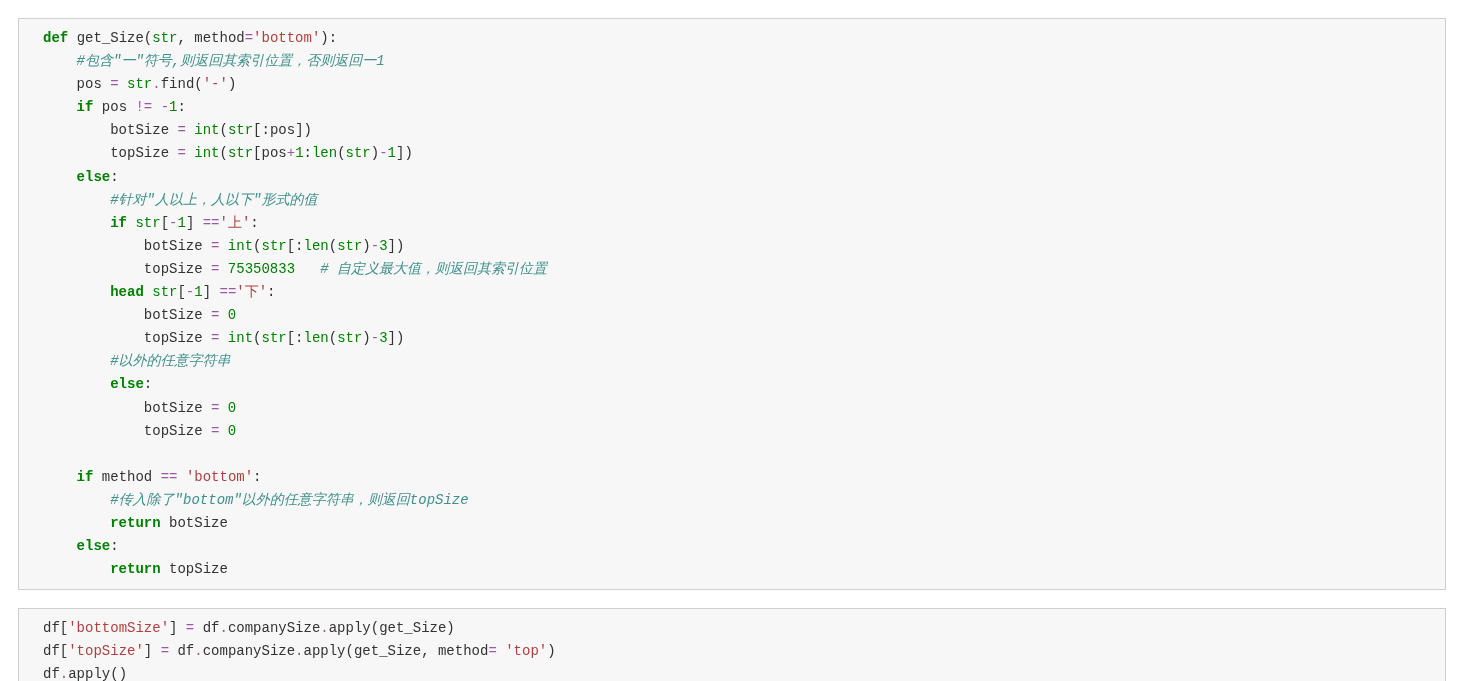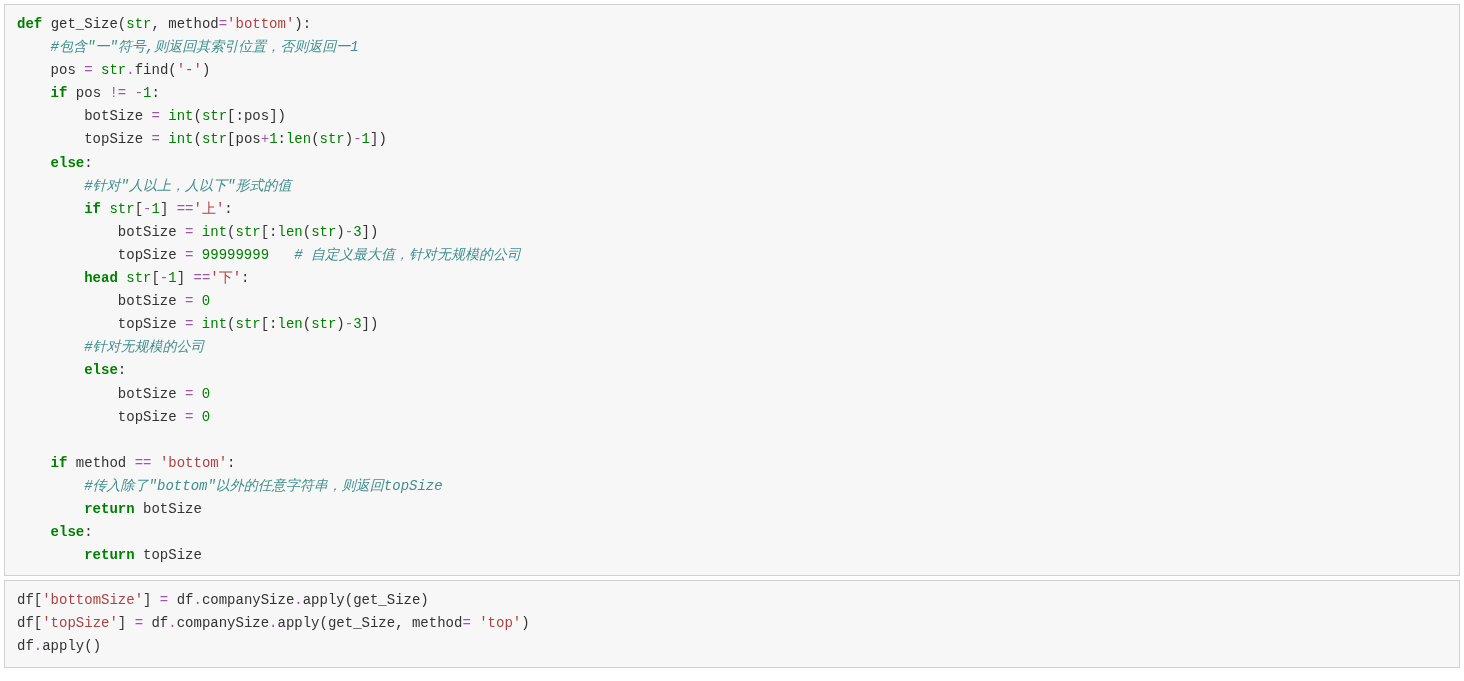--- a/index.html
+++ b/index.html
@@ -6,22 +6,22 @@
     margin: 0;
     padding: 0;
     background: #ffffff;
     font-family: Consolas, Monaco, 'Courier New', monospace;
     font-size: 14px;
     line-height: 1.65;
   }
   .codeblock {
     background: #f7f7f7;
     border: 1px solid #cfcfcf;
-    margin: 4px;
-    padding: 8px 12px;
+    margin: 18px;
+    padding: 8px 24px;
     color: #333;
     white-space: pre;
     overflow-x: auto;
   }
   .kw { color: #008000; font-weight: bold; }   
   .builtin { color: #008000; }                  
   .str { color: #b04040; }                      
   .num { color: #008000; }                      
   .op { color: #9b59a4; }                       
   .comment { color: #3f8f8b; font-style: italic; } 
@@ -33,25 +33,25 @@
 <div class="codeblock"><span class="kw">def</span> <span class="name">get_Size</span>(<span class="builtin">str</span>, <span class="name">method</span><span class="op">=</span><span class="str">'bottom'</span>)<span>:</span>
     <span class="comment">#包含"一"符号,则返回其索引位置，否则返回一1</span>
     <span class="name">pos</span> <span class="op">=</span> <span class="builtin">str</span><span class="op">.</span><span class="name">find</span>(<span class="str">'-'</span>)
     <span class="kw">if</span> <span class="name">pos</span> <span class="op">!=</span> <span class="op">-</span><span class="num">1</span><span>:</span>
         <span class="name">botSize</span> <span class="op">=</span> <span class="builtin">int</span>(<span class="builtin">str</span>[<span>:</span><span class="name">pos</span>])
         <span class="name">topSize</span> <span class="op">=</span> <span class="builtin">int</span>(<span class="builtin">str</span>[<span class="name">pos</span><span class="op">+</span><span class="num">1</span><span>:</span><span class="builtin">len</span>(<span class="builtin">str</span>)<span class="op">-</span><span class="num">1</span>])
     <span class="kw">else</span><span>:</span>
         <span class="comment">#针对"人以上，人以下"形式的值</span>
         <span class="kw">if</span> <span class="builtin">str</span>[<span class="op">-</span><span class="num">1</span>] <span class="op">==</span><span class="str">'上'</span><span>:</span>
             <span class="name">botSize</span> <span class="op">=</span> <span class="builtin">int</span>(<span class="builtin">str</span>[<span>:</span><span class="builtin">len</span>(<span class="builtin">str</span>)<span class="op">-</span><span class="num">3</span>])
-            <span class="name">topSize</span> <span class="op">=</span> <span class="num">99999999</span>   <span class="comment"># 自定义最大值，针对无规模的公司</span>
+            <span class="name">topSize</span> <span class="op">=</span> <span class="num">75350833</span>   <span class="comment"># 自定义最大值，则返回其索引位置</span>
         <span class="kw">head</span> <span class="builtin">str</span>[<span class="op">-</span><span class="num">1</span>] <span class="op">==</span><span class="str">'下'</span><span>:</span>
             <span class="name">botSize</span> <span class="op">=</span> <span class="num">0</span>
             <span class="name">topSize</span> <span class="op">=</span> <span class="builtin">int</span>(<span class="builtin">str</span>[<span>:</span><span class="builtin">len</span>(<span class="builtin">str</span>)<span class="op">-</span><span class="num">3</span>])
-        <span class="comment">#针对无规模的公司</span>
+        <span class="comment">#以外的任意字符串</span>
         <span class="kw">else</span><span>:</span>
             <span class="name">botSize</span> <span class="op">=</span> <span class="num">0</span>
             <span class="name">topSize</span> <span class="op">=</span> <span class="num">0</span>
 
     <span class="kw">if</span> <span class="name">method</span> <span class="op">==</span> <span class="str">'bottom'</span><span>:</span>
         <span class="comment">#传入除了"bottom"以外的任意字符串，则返回topSize</span>
         <span class="kw">return</span> <span class="name">botSize</span>
     <span class="kw">else</span><span>:</span>
         <span class="kw">return</span> <span class="name">topSize</span></div>
 

